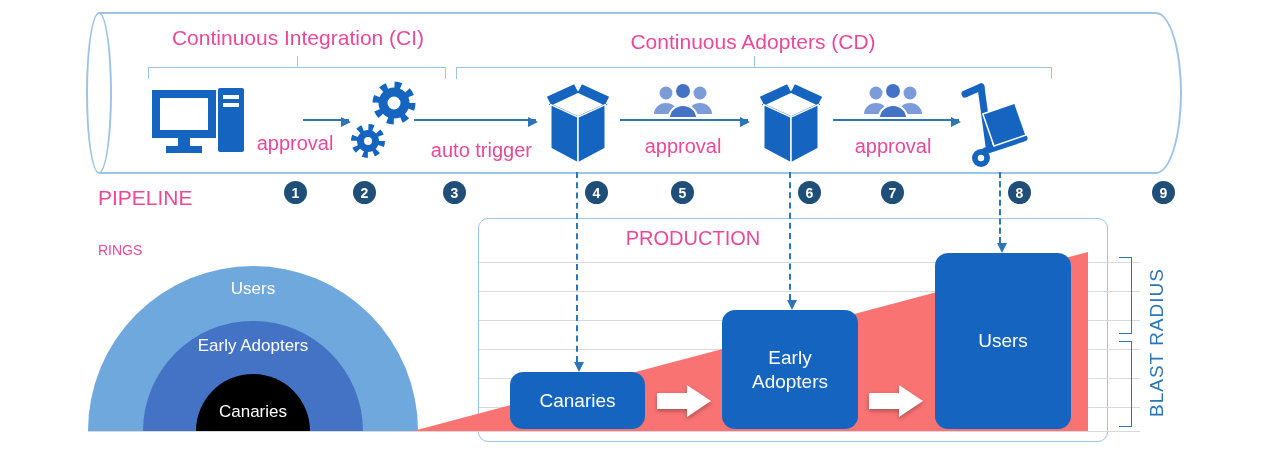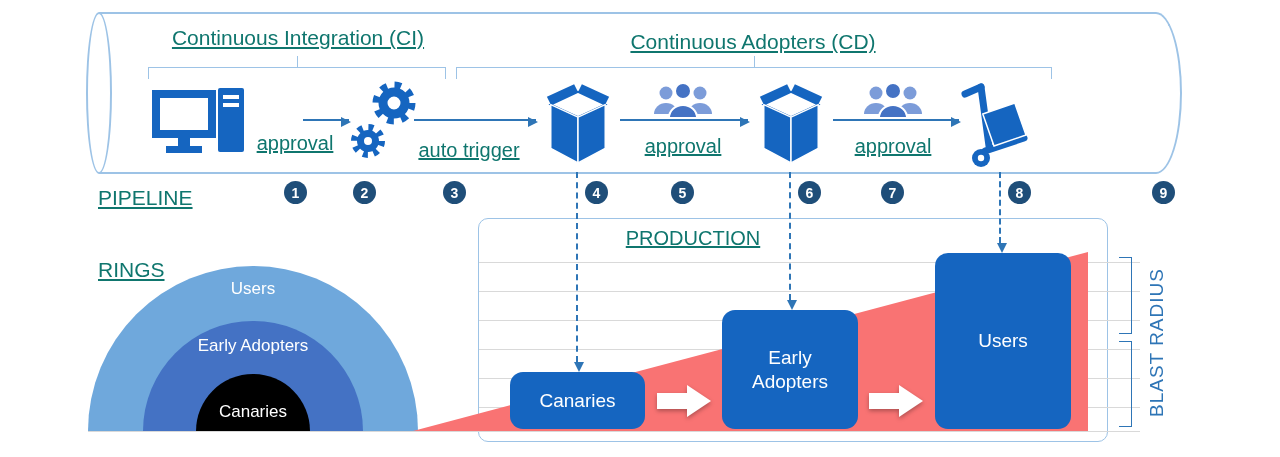--- a/index.html
+++ b/index.html
@@ -1,19 +1,19 @@
 <!DOCTYPE html>
 <html><head>
 <meta charset="utf-8">
 <style>
   * { box-sizing: border-box; margin: 0; padding: 0; }
   html,body { background:#fff; font-family:"Liberation Sans", sans-serif; }
   .canvas { position:relative; width:1280px; height:457px; background:#fff; overflow:hidden; }
   .abs { position:absolute; }
-  .lbl { position:absolute; color:#0f766e; font-size:20px;text-decoration:underline; }
+  .lbl { position:absolute; color:#ec4899; font-size:20px; }
   .center { text-align:center; }
 
   
   .cyl-body { position:absolute; left:99px; top:12px; width:1083px; height:162px;
     border:2px solid #9DC3E6; border-left:none;
     border-top-right-radius:26px 81px; border-bottom-right-radius:26px 81px; }
   .cyl-cap { position:absolute; left:86px; top:12px; width:26px; height:162px;
     border:2px solid #9DC3E6; border-radius:50%; background:#fff; }
 
   
@@ -104,21 +104,21 @@
     <svg viewBox="0 0 70 90">
       <g fill="none" stroke="#1565C0">
         <circle cx="45" cy="25" r="17" stroke-width="9" stroke-dasharray="6.2 7.15"></circle>
         <circle cx="45" cy="25" r="11" stroke-width="9"></circle>
         <circle cx="19" cy="63" r="13" stroke-width="8" stroke-dasharray="4.7 5.51"></circle>
         <circle cx="19" cy="63" r="7.5" stroke-width="7"></circle>
       </g>
     </svg>
   </div>
 
-  <div class="lbl center" style="left:406px;top:139px;width:126px;">auto trigger</div>
+  <div class="lbl center" style="left:406px;top:139px;width:126px;text-align:right;">auto trigger</div>
   <div class="h-arrow" style="left:414px;top:119px;width:122px;"></div>
 
   <div class="icon" style="left:543px;top:82px;width:70px;height:84px;">
     <svg viewBox="0 0 72 84">
       <polygon points="8,22 36,9 32,1 4,14" fill="#1565C0"></polygon>
       <polygon points="36,9 64,22 68,14 40,1" fill="#1565C0"></polygon>
       <polygon points="36,9 64,22 36,35 8,22" fill="#fff" stroke="#1565C0" stroke-width="2"></polygon>
       <polygon points="8,22 36,35 36,82 8,67" fill="#1565C0" stroke="#fff" stroke-width="1.5" stroke-linejoin="round"></polygon>
       <polygon points="36,35 64,22 64,67 36,82" fill="#1565C0" stroke="#fff" stroke-width="1.5" stroke-linejoin="round"></polygon>
     </svg>
@@ -185,21 +185,21 @@
   <div class="num" style="left:284px;">1</div>
   <div class="num" style="left:353px;">2</div>
   <div class="num" style="left:443px;">3</div>
   <div class="num" style="left:585px;">4</div>
   <div class="num" style="left:671px;">5</div>
   <div class="num" style="left:798px;">6</div>
   <div class="num" style="left:881px;">7</div>
   <div class="num" style="left:1008px;">8</div>
   <div class="num" style="left:1152px;">9</div>
 
-  <div class="lbl" style="left:98px;top:258px;font-size:21px;">RINGS</div>
+  <div class="lbl" style="left:98px;top:242px;font-size:14px;">RINGS</div>
   <div class="ring outer"></div>
   <div class="ring middle"></div>
   <div class="ring inner"></div>
   <div class="ring-lbl" style="left:88px;top:279px;width:330px;">Users</div>
   <div class="ring-lbl" style="left:143px;top:336px;width:220px;">Early Adopters</div>
   <div class="ring-lbl" style="left:196px;top:402px;width:114px;">Canaries</div>
 
   <div class="prod-box"></div>
   <div class="lbl center" style="left:598px;top:227px;width:190px;">PRODUCTION</div>
 

